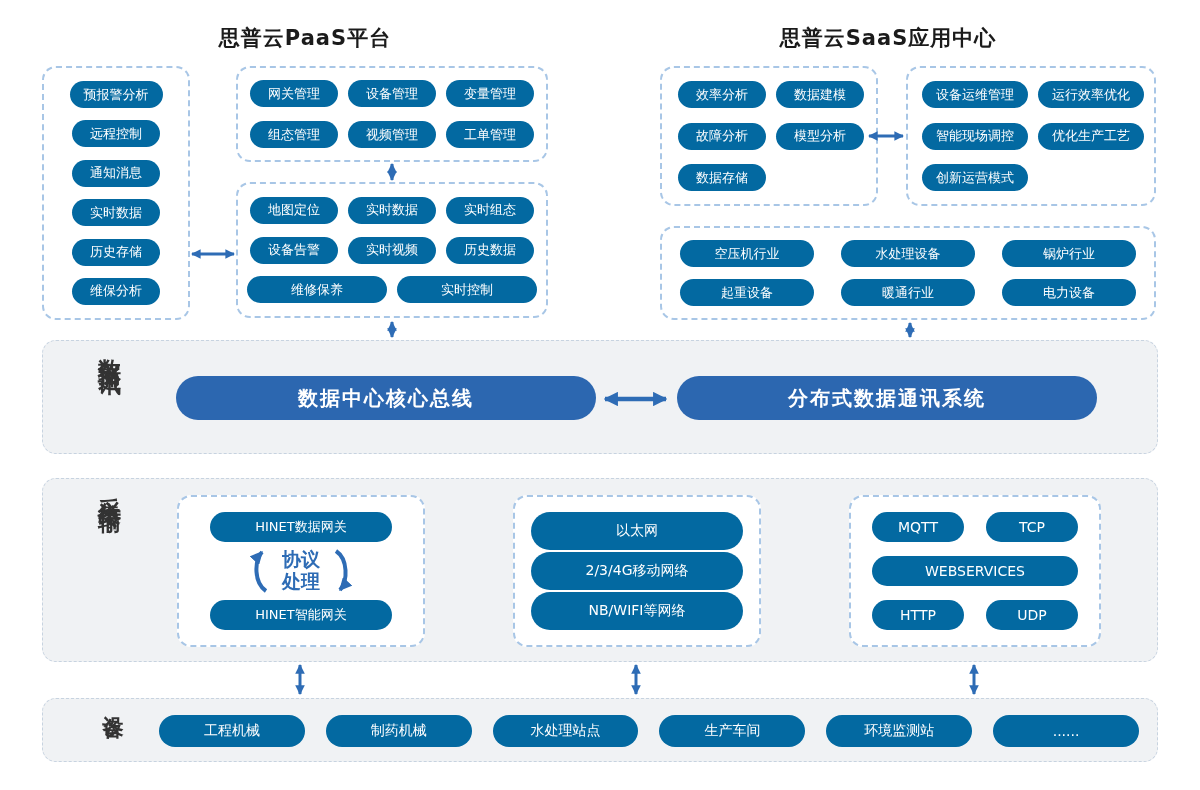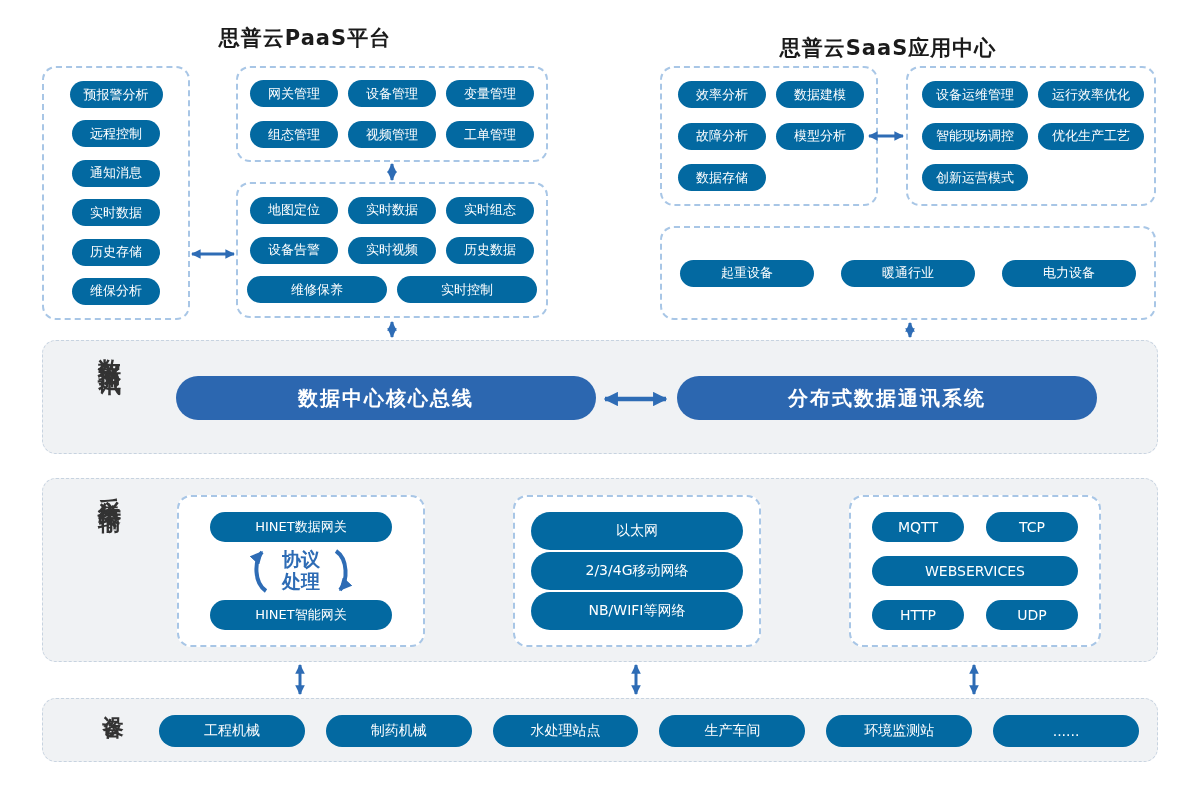--- a/index.html
+++ b/index.html
@@ -27,21 +27,21 @@
   .title {
     position: absolute;
     font-size: 21px;
     font-weight: bold;
     color: #1b1b1b;
     text-align: center;
     width: 280px;
     letter-spacing: 1px;
   }
   .paas-title { left: 165px; top: 24px; }
-  .saas-title { left: 748px; top: 24px; margin-top: 10px; }
+  .saas-title { left: 748px; top: 24px; }
 
   .dbox {
     position: absolute;
     border: 2px dashed #a8c6e6;
     border-radius: 14px;
     background: #ffffff;
   }
   .row { display: flex; justify-content: center; align-items: center; gap: 10px; }
   .row.left { justify-content: flex-start; }
   .row.spread { justify-content: space-between; }
@@ -249,20 +249,25 @@
       <div class="pill">智能现场调控</div>
       <div class="pill">优化生产工艺</div>
     </div>
     <div class="row left">
       <div class="pill">创新运营模式</div>
     </div>
   </div>
 
   <div class="dbox industry-box">
     <div class="row spread">
+      <div class="pill ind">空压机行业</div>
+      <div class="pill ind">水处理设备</div>
+      <div class="pill ind">锅炉行业</div>
+    </div>
+    <div class="row spread">
       <div class="pill ind">起重设备</div>
       <div class="pill ind">暖通行业</div>
       <div class="pill ind">电力设备</div>
     </div>
   </div>
 
   <div class="band band-comm">
     <div class="vlabel">数据通讯</div>
     <div class="pill bus bus1">数据中心核心总线</div>
     <div class="pill bus bus2">分布式数据通讯系统</div>

